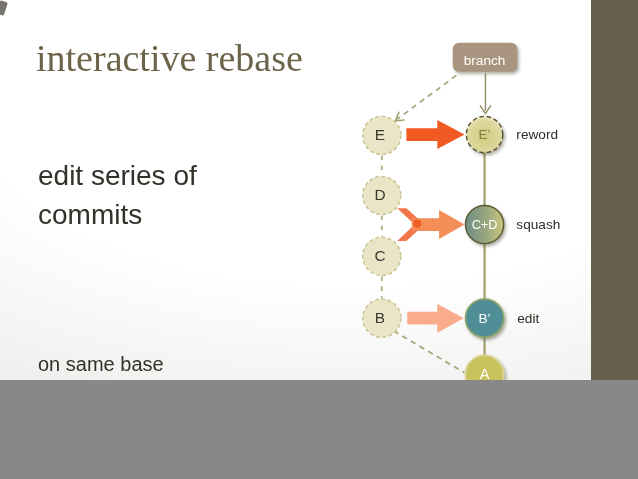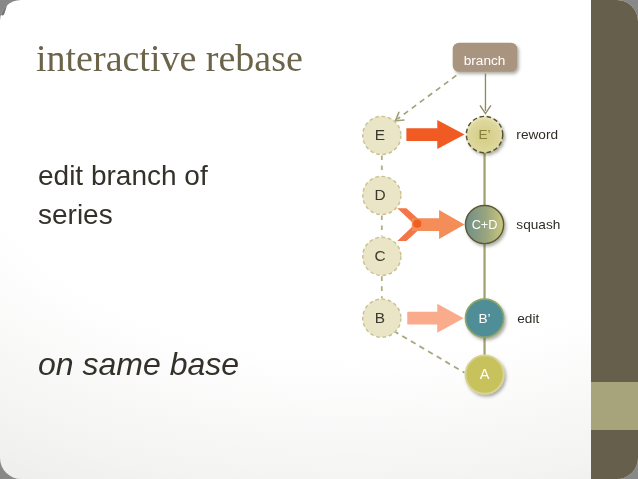--- a/index.html
+++ b/index.html
@@ -1,40 +1,39 @@
 <!DOCTYPE html>
 <html><head>
 <meta charset="utf-8">
 <style>
   html,body{margin:0;padding:0;background:#888;}
   .slide{
     position:relative;
-    width:638px;height:479px;
+    width:638px;height:380px;
     overflow:hidden;
     background:radial-gradient(ellipse 120% 100% at 55% 25%, #ffffff 50%, #f3f3f2 78%, #e7e7e5 100%);
     font-family:"Liberation Sans", sans-serif;
-    border-radius:21px;
   }
   .corner-mark{
     position:absolute;left:-2px;top:1px;width:8px;height:14px;
     background:#55504a;opacity:.8;transform:rotate(18deg);border-radius:2px;
   }
   .title{
     position:absolute;left:36px;top:36px;margin:0;
     font-family:"Liberation Serif", serif;
     font-weight:400;font-size:38px;letter-spacing:0px;
     color:#6b6449;
   }
   .body-text{
     position:absolute;left:38px;top:156px;
     font-size:28px;line-height:39px;color:#33312a;
   }
   .footer-text{
     position:absolute;left:38px;top:345px;
-    font-size:32px;line-height:39px;color:#33312a;font-style:italic;
+    font-size:20px;line-height:39px;color:#33312a;
   }
   .diagram{position:absolute;left:340px;top:40px;}
   .right-bar{
     position:absolute;left:591px;top:0;width:47px;height:479px;
     background:#665f4b;
   }
   .right-bar-band{
     position:absolute;left:0;top:382px;width:47px;height:48px;
     background:#a7a47c;
   }
@@ -43,22 +42,22 @@
 </head>
 <body>
 
 <div class="slide">
 
   <div class="corner-mark"></div>
 
   <h1 class="title">interactive rebase</h1>
 
   <div class="body-text">
-    <div>edit branch of</div>
-    <div>series</div>
+    <div>edit series of</div>
+    <div>commits</div>
   </div>
 
   <div class="footer-text">on same base</div>
 
   <svg class="diagram" width="260" height="400" viewBox="340 40 260 440">
     <defs>
       <radialGradient id="gradEp" cx="50%" cy="55%" r="60%">
         <stop offset="0%" stop-color="#d3cd82"></stop>
         <stop offset="70%" stop-color="#ddd79c"></stop>
         <stop offset="100%" stop-color="#efecc9"></stop>

